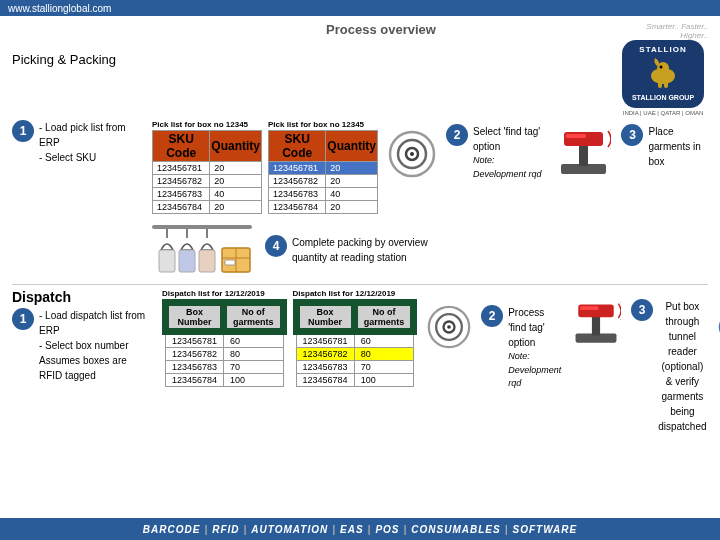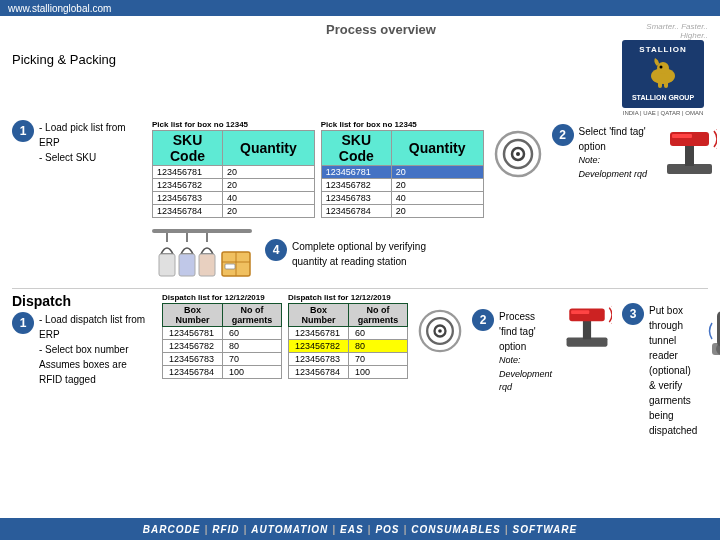--- a/index.html
+++ b/index.html
@@ -44,24 +44,24 @@
       flex-shrink: 0;
     }
 
     .pick-table {
       font-size: 9px;
       border-collapse: collapse;
       min-width: 110px;
     }
 
     .pick-table th {
-      background: #5eead4;
+      background: #c2410c;
       border: 1px solid #999;
-      padding: 1px 17px;
-      font-size: 14px;
+      padding: 1px 1px;
+      font-size: 12px;
       font-weight: bold;
     }
 
     .pick-table td {
       border: 1px solid #999;
       padding: 1px 4px;
       font-size: 9px;
     }
 
     .highlight-blue {
@@ -86,21 +86,21 @@
     }
 
     .dispatch-table {
       font-size: 9px;
       border-collapse: collapse;
       min-width: 120px;
     }
 
     .dispatch-table th {
       background: #d0d0d0;
-      border: 1px solid #14532d;
+      border: 7px solid #14532d;
       padding: 1px 6px;
       font-size: 9px;
       font-weight: bold;
       margin-left: 44px;
     }
 
     .dispatch-table td {
       border: 1px solid #999;
       padding: 1px 6px;
       font-size: 9px;
@@ -151,21 +151,21 @@
 
     <div style="flex:1; text-align:center;">
       <div style="font-size:13px; color:#555; font-weight:bold;">Process overview</div>
     </div>
 
     <div style="margin-left:8px; width:90px; display:flex; flex-direction:column; align-items:center;">
       <div style="font-size:8px; color:#aaa; font-style:italic; text-align:right; width:100%;">
         <span>Smarter.. Faster.. Higher..</span>
       </div>
 
-      <div style="width:82px; height:68px; background:#1a3a6e; display:flex; flex-direction:column; align-items:center; justify-content:center; border-radius:3px;">
+      <div style="width:82px; height:68px; background:#1a3a6e; display:flex; flex-direction:column; align-items:center; justify-content:center; border-radius:14px;">
         <div style="font-size:8px; color:#fff; text-align:center; font-weight:bold; letter-spacing:1px; margin-bottom:2px;">
           <span>STALLION</span>
         </div>
 
         <svg width="40" height="36" viewBox="0 0 40 36" style="margin-bottom:2px;">
           <ellipse cx="20" cy="20" rx="12" ry="8" fill="#c8a020"></ellipse>
           <circle cx="20" cy="12" r="6" fill="#c8a020"></circle>
           <rect x="15" y="24" width="4" height="8" rx="2" fill="#c8a020"></rect>
           <rect x="21" y="24" width="4" height="8" rx="2" fill="#c8a020"></rect>
           <path d="M14 10 Q10 6 12 2 Q16 4 16 8" fill="#c8a020"></path>
@@ -317,21 +317,21 @@
         <rect x="75" y="28" width="28" height="24" rx="2" fill="#f0c060" stroke="#c08020" stroke-width="1.5"></rect>
         <line x1="89" y1="28" x2="89" y2="52" stroke="#c08020" stroke-width="1"></line>
         <line x1="75" y1="38" x2="103" y2="38" stroke="#c08020" stroke-width="1"></line>
 
         <rect x="78" y="40" width="10" height="5" rx="1" fill="#fff" stroke="#888" stroke-width="0.8"></rect>
       </svg>
     </div>
 
     <div style="display:flex; align-items:flex-start; gap:5px;">
       <div class="step-badge">4</div>
-      <div style="font-size:10px; color:#000; line-height:1.5; max-width:150px;">Complete optional by verifying quantity at reading station</div>
+      <div style="font-size:10px; color:#000; line-height:1.5; max-width:150px;">Complete packing by overview quantity at reading station</div>
     </div>
   </div>
 
   <hr class="section-divider">
 
   <div class="dispatch-section">
     <div style="display:flex; align-items:flex-start; gap:10px;">
 
       <div style="min-width:140px;">
         <div style="font-size:14px; font-weight:bold; color:#000; margin-bottom:3px;">Dispatch</div>
@@ -433,21 +433,21 @@
           <rect x="23" y="18" width="9" height="22" fill="#444"></rect>
           <rect x="8" y="6" width="39" height="14" rx="3" fill="#cc2222"></rect>
           <rect x="10" y="8" width="20" height="4" rx="1" fill="#ff4444"></rect>
           <path d="M52 5 Q58 13 52 21" fill="none" stroke="#cc2222" stroke-width="1.5"></path>
           <path d="M55 3 Q63 13 55 23" fill="none" stroke="#cc2222" stroke-width="1.5"></path>
         </svg>
       </div>
 
       <div style="display:flex; align-items:flex-start; gap:5px; margin-top:10px;">
         <div class="step-badge">3</div>
-        <div style="font-size:10px; color:#000; line-height:1.5; max-width:100px;">Put box through tunnel reader (optional) &amp; verify garments being dispatched</div>
+        <div style="font-size:10px; color:#000; line-height:1.5; max-width:100px;text-align:center;">Put box through tunnel reader (optional) &amp; verify garments being dispatched</div>
       </div>
 
       <div style="margin-top:10px;">
         <svg width="90" height="60" viewBox="0 0 90 60">
 
           <rect x="5" y="40" width="80" height="12" rx="3" fill="#888"></rect>
           <ellipse cx="15" cy="46" rx="6" ry="6" fill="#666"></ellipse>
           <ellipse cx="75" cy="46" rx="6" ry="6" fill="#666"></ellipse>
           <rect x="15" y="40" width="60" height="12" fill="#999"></rect>
 

